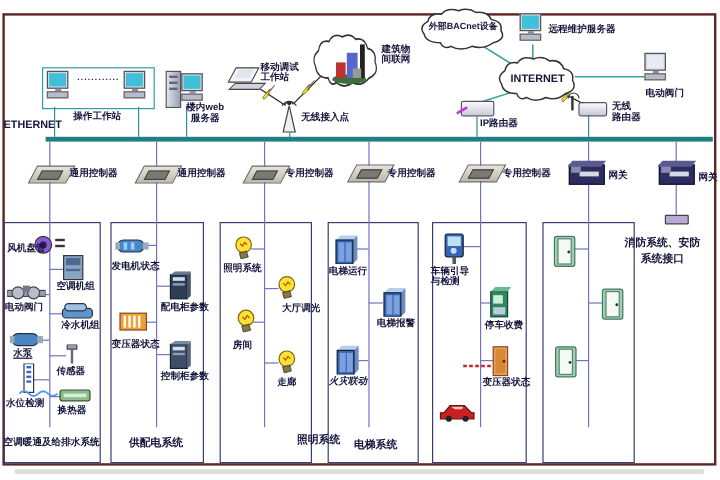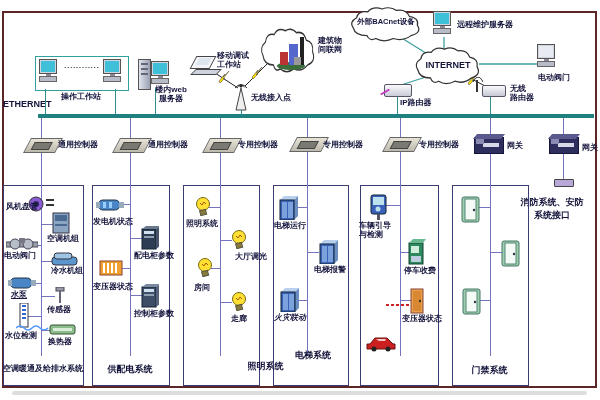--- a/index.html
+++ b/index.html
@@ -460,21 +460,21 @@
     <svg width="20" height="24">
         <polygon points="2,4 6,0 20,0 16,4" fill="#b8d0ee"></polygon>
         <polygon points="16,4 20,0 20,20 16,24" fill="#6a8ec2"></polygon>
         <rect x="2" y="4" width="14" height="20" fill="#3a62b8" stroke="#123"></rect>
         <rect x="4" y="6" width="5" height="16" fill="#7ba2dd"></rect>
         <rect x="10" y="6" width="5" height="16" fill="#7ba2dd"></rect>
       </svg>
     </div>
   <div class="lbl" style="left:274px;top:313px;font-style:italic;">火灾联动</div>
 
-  <div class="title" style="left:273px;top:349px;width:80px;">电梯系统</div>
+  <div class="title" style="left:273px;top:364px;width:80px;">电梯系统</div>
 
   <div class="hline" style="left:386px;top:205px;width:14px;"></div>
   <div class="ic" style="left:369px;top:194px;">
     <svg width="19" height="26">
         <rect x="2" y="1" width="15" height="19" rx="2" fill="#3a62b8" stroke="#123"></rect>
         <rect x="4" y="3" width="11" height="8" fill="#bde2ee"></rect>
         <circle cx="9" cy="15" r="2.5" fill="#bde2ee"></circle>
         <rect x="8" y="20" width="3" height="6" fill="#556"></rect>
       </svg>
     </div>
@@ -534,14 +534,13 @@
 
   <div class="hline" style="left:479px;top:300px;width:11px;"></div>
   <div class="ic" style="left:462px;top:288px;">
     <svg width="19" height="27">
         <rect x="1" y="1" width="17" height="25" rx="2" fill="#9fcfae" stroke="#476"></rect>
         <rect x="4" y="3" width="11" height="21" fill="#f4faf6" stroke="#587"></rect>
         <circle cx="13" cy="14" r="1.2" fill="#334"></circle>
       </svg>
     </div>
 
-  <div class="title" style="left:452px;top:364px;width:75px;">门禁系统</div>
 </div>
 
 </body></html>

